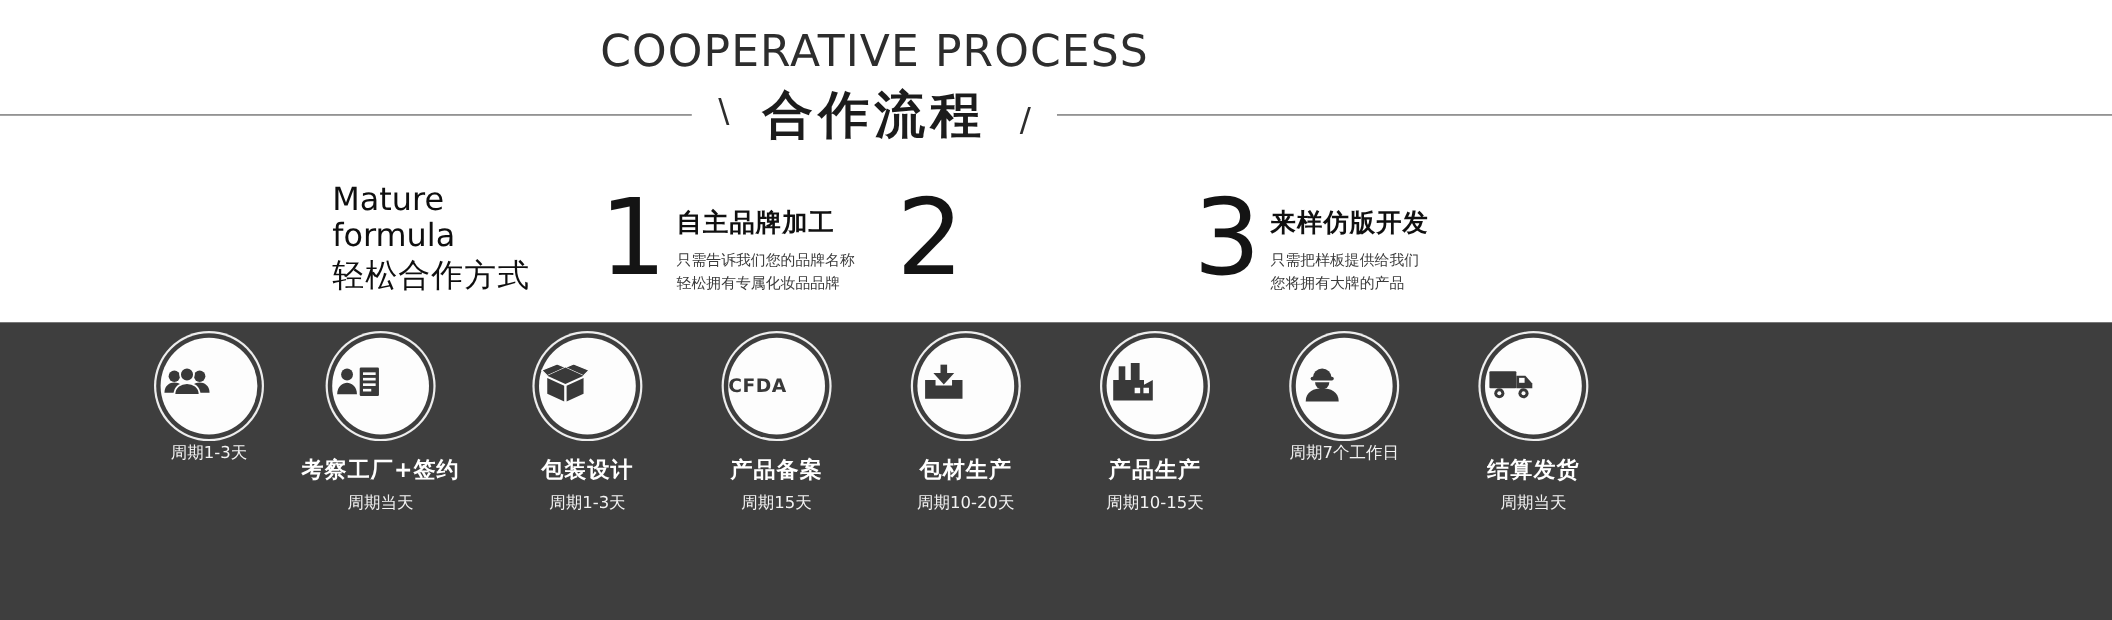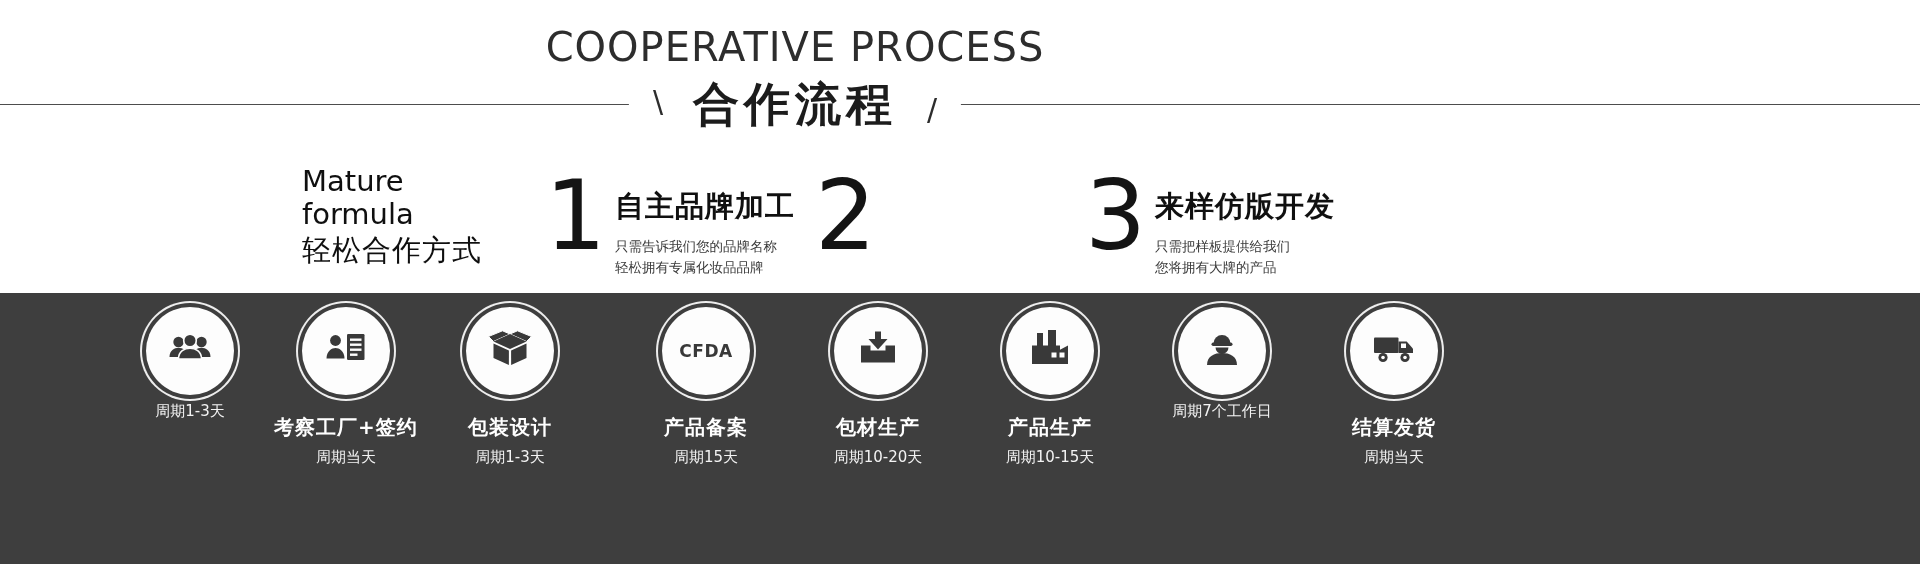--- a/index.html
+++ b/index.html
@@ -25,29 +25,29 @@
   .decor-right { transform:translateY(4px); }
   .title-zh { font-size:46px; font-weight:700; color:#1c1c1c; letter-spacing:5px; white-space:nowrap; }
 
   
   .intro { position:absolute; left:302px; top:165px; font-size:29px; line-height:33px; color:#0f0f0f; }
   .intro .zh { margin-top:3px; letter-spacing:1px; }
 
   .step { position:absolute; top:172px; display:flex; }
   .step-num { font-size:96px; line-height:88px; font-weight:400; color:#141414; margin-right:9px; }
   .step-body { padding-top:15px; }
-  .step-title { font-size:29px; font-weight:700; color:#101010; letter-spacing:1px; margin-bottom:9px; white-space:nowrap; }
+  .step-title { font-size:23px; font-weight:700; color:#101010; letter-spacing:1px; margin-bottom:9px; white-space:nowrap; }
   .step-desc { font-size:13.5px; line-height:21px; color:#3a3a3a; white-space:nowrap; }
 
   
   .band { position:absolute; left:0; top:293px; width:1920px; height:271px; background:#3e3e3e; }
   .p-item { position:absolute; top:14px; width:180px; text-align:center; }
   .p-circle {
     width:88px; height:88px; margin:0 auto; border-radius:50%; background:#fdfdfd;
-    display:flex; align-items:center; justify-content:center;
+    display:flex; align-items:center; justify-content:flex-start;
     box-shadow:0 0 0 4px #3e3e3e, 0 0 0 6px #ededed;
   }
   .p-circle svg { width:48px; height:48px; fill:#393939; }
   .p-title { margin-top:19px; font-size:20px; font-weight:700; color:#ffffff; letter-spacing:1px; white-space:nowrap; }
   .p-period { margin-top:7px; font-size:15px; color:#f3f3f3; white-space:nowrap; }
   .cfda { font-size:17px; font-weight:700; color:#393939; letter-spacing:0.5px; }
 </style>
 </head>
 <body>
 
@@ -122,21 +122,21 @@
             <rect x="28" y="18.5" width="11.5" height="2.4" fill="#fdfdfd"></rect>
             <rect x="28" y="23.5" width="11.5" height="2.4" fill="#fdfdfd"></rect>
             <rect x="28" y="28.5" width="7.5" height="2.4" fill="#fdfdfd"></rect>
           </svg>
         </span>
       </div>
       <div class="p-title">考察工厂+签约</div>
       <div class="p-period">周期当天</div>
     </div>
 
-    <div class="p-item" style="left:420px;">
+    <div class="p-item" style="left:444px;">
       <div class="p-circle">
         <span>
           <svg viewBox="0 0 48 48" aria-hidden="true">
             <polygon points="7.5,16.5 2.5,11.5 16.5,5.8 24,9" stroke="#fdfdfd" stroke-width="1"></polygon>
             <polygon points="40.5,16.5 45.5,11.5 31.5,5.8 24,9" stroke="#fdfdfd" stroke-width="1"></polygon>
             <polygon points="24,9 40.5,16.5 24,24 7.5,16.5"></polygon>
             <polygon points="7.5,18.6 22.9,25.6 22.9,40 7.5,33"></polygon>
             <polygon points="40.5,18.6 25.1,25.6 25.1,40 40.5,33"></polygon>
           </svg>
         </span>

